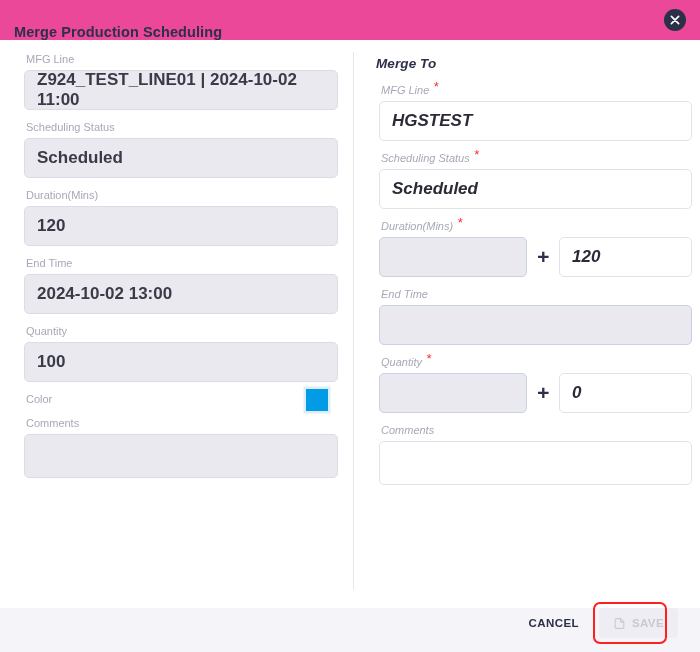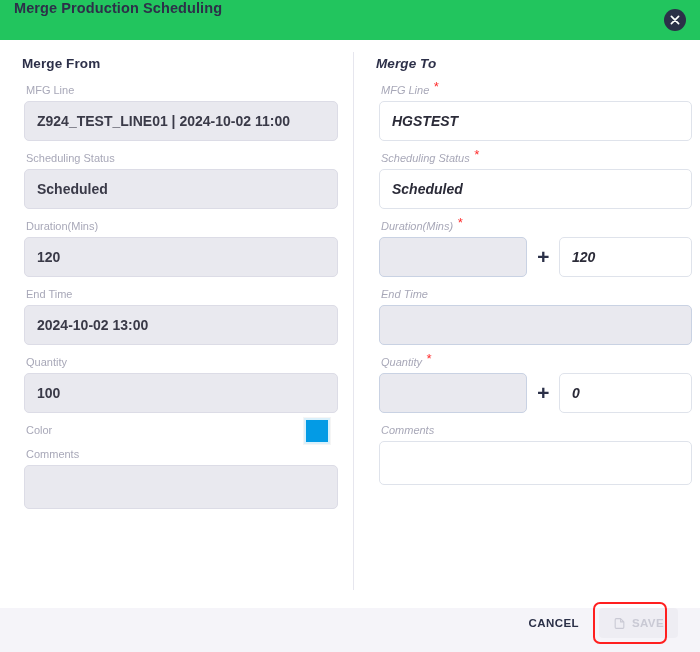--- a/index.html
+++ b/index.html
@@ -17,23 +17,23 @@
     height: 652px;
     background: #ffffff;
     overflow: hidden;
   }
 
   
   .dlg-header {
     position: absolute;
     top: 0; left: 0;
     width: 700px; height: 40px;
-    background: #22c55e;
-    display: flex;
-    align-items: flex-start;
+    background: #ec4899;
+    display: flex;
+    align-items: flex-end;
   }
   .dlg-title {
     margin-left: 14px;
     font-size: 14.5px;
     font-weight: bold;
     color: #2d3049;
     letter-spacing: 0.1px;
   }
   .close-btn {
     position: absolute;
@@ -106,21 +106,21 @@
     line-height: 0;
     position: relative;
     top: -3px;
     left: 4px;
   }
 
   .ctl {
     width: 100%;
     height: 40px;
     border-radius: 5px;
-    font-size: 14px;
+    font-size: 17px;
     font-weight: bold;
     color: #3a3a48;
     padding: 0 12px;
     font-family: "Liberation Sans", sans-serif;
     display: flex;
     align-items: center;
   }
   .ctl.disabled {
     background: #e9e9ef;
     border: 1px solid #dcdce6;
@@ -229,21 +229,20 @@
         <path d="M1.4 1.4 L8.6 8.6 M8.6 1.4 L1.4 8.6" stroke="#ffffff" stroke-width="1.7" stroke-linecap="round"></path>
       </svg>
     </button>
   </div>
 
   <div class="dlg-body">
 
     <div class="divider"></div>
 
     <div class="col col-left">
-      <h2 class="col-title">Merge From</h2>
       <div class="fields">
 
         <div class="field">
           <label class="flabel">MFG Line</label>
           <div class="ctl disabled">Z924_TEST_LINE01 | 2024-10-02 11:00</div>
         </div>
 
         <div class="field">
           <label class="flabel">Scheduling Status</label>
           <div class="ctl disabled">Scheduled</div>

